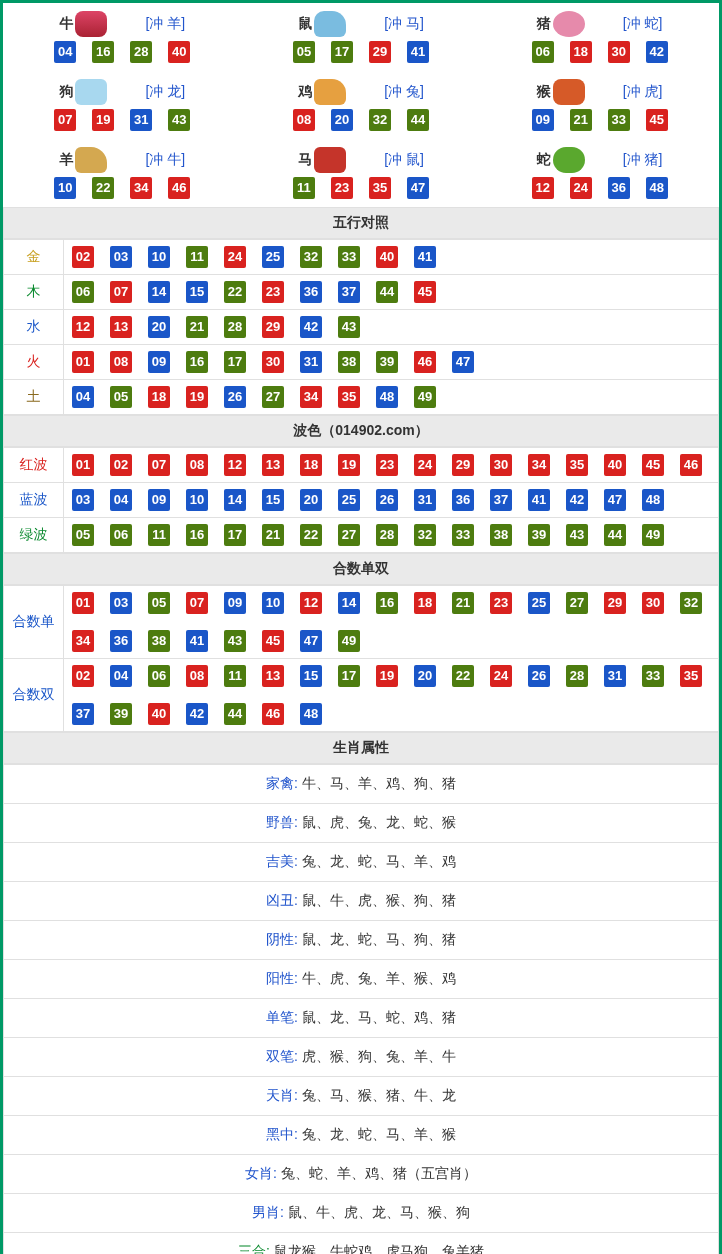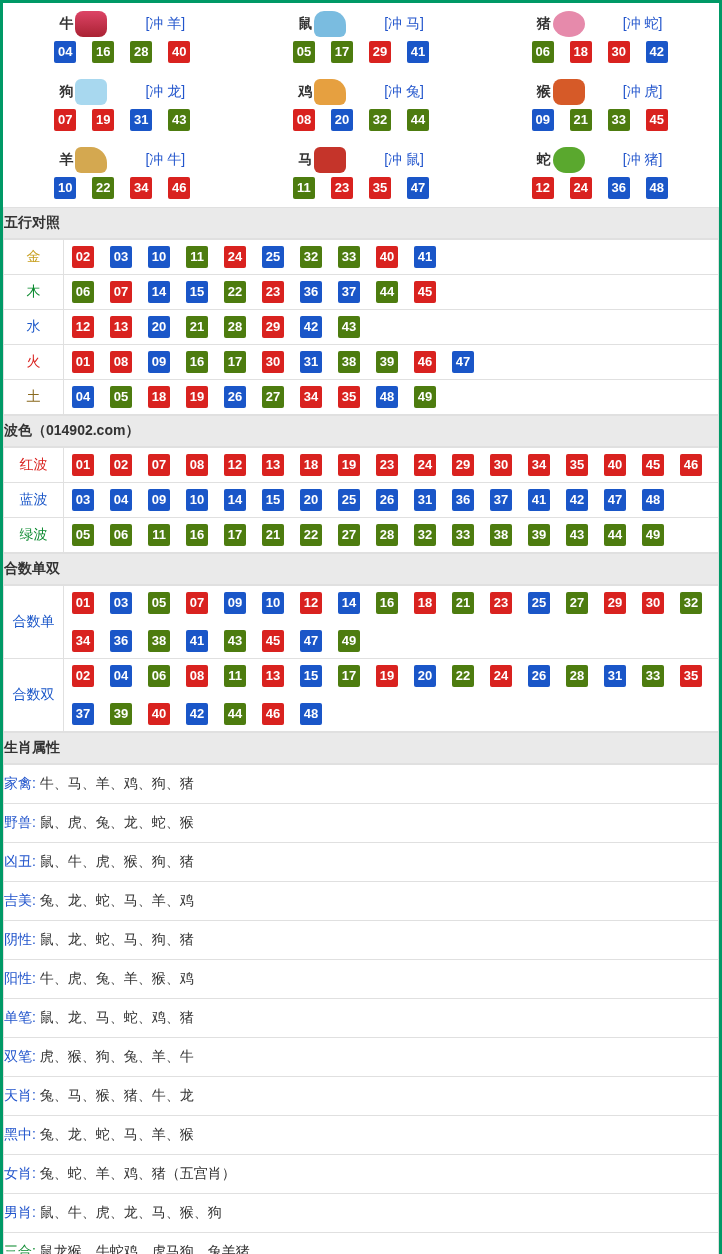--- a/index.html
+++ b/index.html
@@ -20,31 +20,31 @@
 .monkey{background:#d65a28;border-radius:8px;}
 .goat{background:#d4a850;border-radius:6px 16px 6px 6px;}
 .horse{background:#c5342a;border-radius:6px;}
 .snake{background:#5aa82e;border-radius:14px;}
 .zodiac-conf{color:#2255cc;margin-left:36px;}
 .balls{display:flex;gap:16px;justify-content:center;flex-wrap:wrap;}
 .ball{display:inline-block;min-width:22px;height:22px;line-height:22px;text-align:center;color:#fff;font-size:13px;font-weight:bold;border-radius:2px;}
 .r{background:#d9221f;}
 .b{background:#1a56c8;}
 .g{background:#4d7c0f;}
-.section-header{background:#eaeaea;font-weight:bold;padding:6px 0;border:1px solid #e0e0e0;}
+.section-header{background:#eaeaea;text-align:center;font-weight:bold;padding:6px 0;border:1px solid #e0e0e0;}
 .label-cell{width:60px;text-align:center;}
 .gold{color:#c8a020;}
 .wood{color:#0b8a2f;}
 .water{color:#1a56c8;}
 .fire{color:#d9221f;}
 .earth{color:#8a6a20;}
 .red-lbl{color:#d9221f;}
 .blue-lbl{color:#1a56c8;}
 .green-lbl{color:#0b8a2f;}
-.attr-row{text-align:left;padding:10px 0;}
+.attr-row{text-align:center;padding:10px 0;}
 .attr-label{color:#2255cc;}
 .attr-text{color:#333;}
 .balls-left{justify-content:flex-start;}
 </style>
 </head>
 <body>
 
 <div class="wrapper">
 
   <div class="zodiac-grid" id="zodiac-grid">
@@ -405,24 +405,24 @@
   <div class="section-header">生肖属性</div>
   <table id="attr-table">
       <tbody>
         <tr>
           <td class="attr-row"><span class="attr-label">家禽: </span><span class="attr-text">牛、马、羊、鸡、狗、猪</span></td>
         </tr>
         <tr>
           <td class="attr-row"><span class="attr-label">野兽: </span><span class="attr-text">鼠、虎、兔、龙、蛇、猴</span></td>
         </tr>
         <tr>
+          <td class="attr-row"><span class="attr-label">吉美: </span><span class="attr-text">兔、龙、蛇、马、羊、鸡</span></td>
+        </tr>
+        <tr>
           <td class="attr-row"><span class="attr-label">凶丑: </span><span class="attr-text">鼠、牛、虎、猴、狗、猪</span></td>
-        </tr>
-        <tr>
-          <td class="attr-row"><span class="attr-label">吉美: </span><span class="attr-text">兔、龙、蛇、马、羊、鸡</span></td>
         </tr>
         <tr>
           <td class="attr-row"><span class="attr-label">阴性: </span><span class="attr-text">鼠、龙、蛇、马、狗、猪</span></td>
         </tr>
         <tr>
           <td class="attr-row"><span class="attr-label">阳性: </span><span class="attr-text">牛、虎、兔、羊、猴、鸡</span></td>
         </tr>
         <tr>
           <td class="attr-row"><span class="attr-label">单笔: </span><span class="attr-text">鼠、龙、马、蛇、鸡、猪</span></td>
         </tr>

